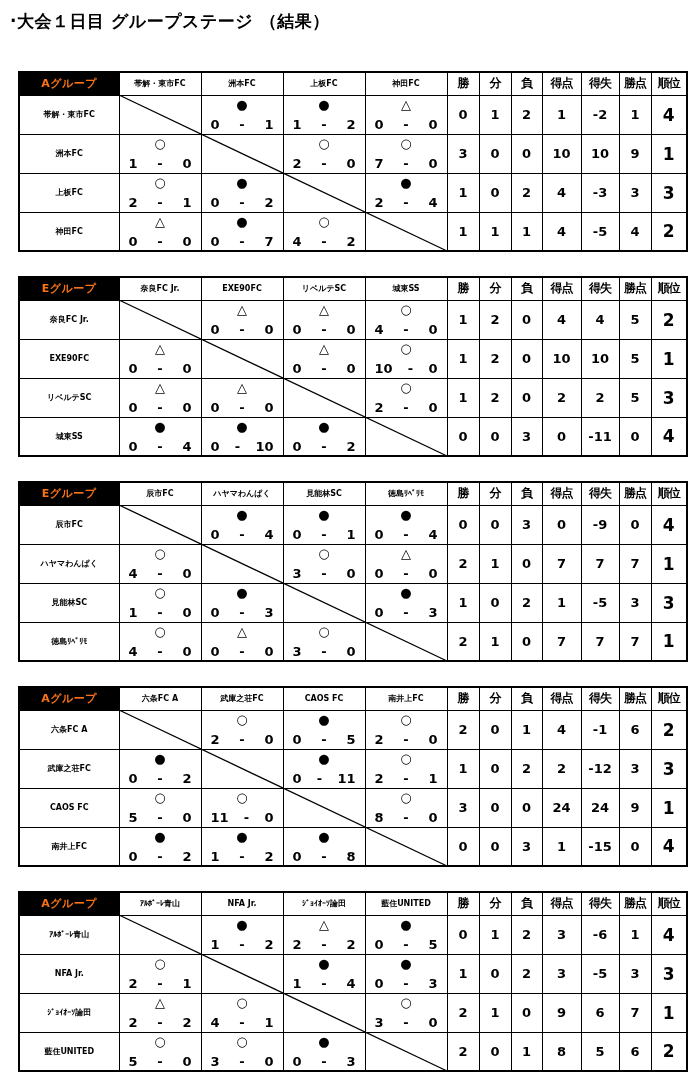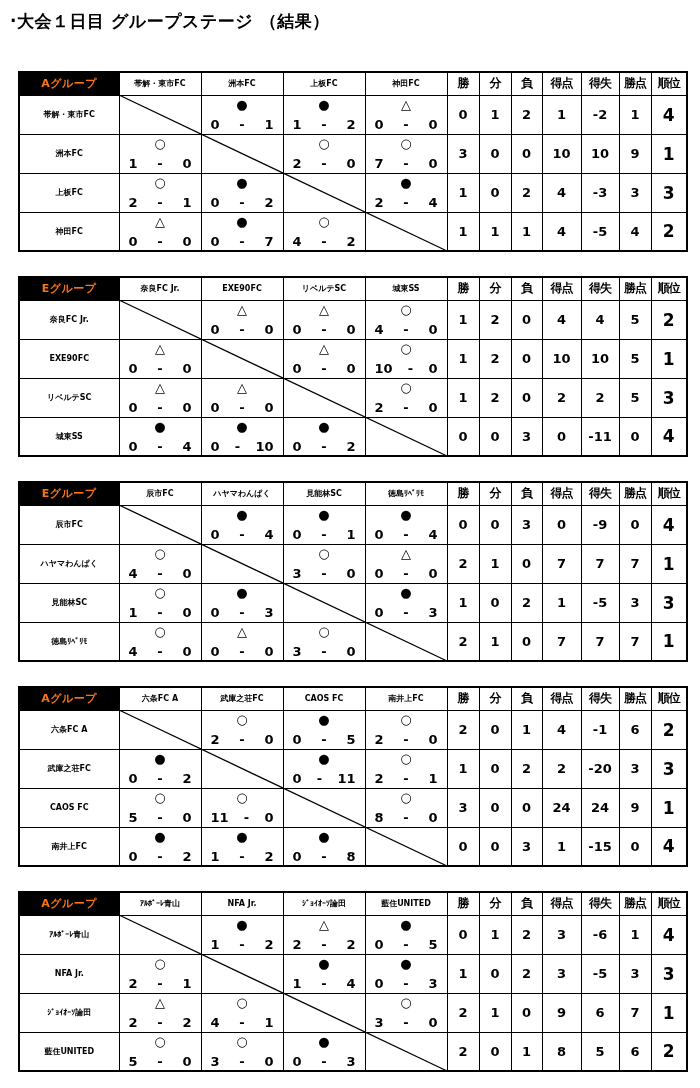--- a/index.html
+++ b/index.html
@@ -752,21 +752,21 @@
                     <span class="s-l">2</span>
                     <span class="s-d">-</span>
                     <span class="s-r">1</span>
                   </div>
                 </div>
               </td>
               <td class="stat">1</td>
               <td class="stat">0</td>
               <td class="stat">2</td>
               <td class="stat">2</td>
-              <td class="stat">-20</td>
+              <td class="stat">-12</td>
               <td class="stat">3</td>
               <td class="stat rank">3</td>
             </tr>
             <tr>
               <th class="team fit" style="font-size: 8px;">CAOS FC</th>
               <td class="match">
                 <div class="match-inner">
                   <span class="mark">○</span>
                   <div class="score">
                     <span class="s-l">5</span>

